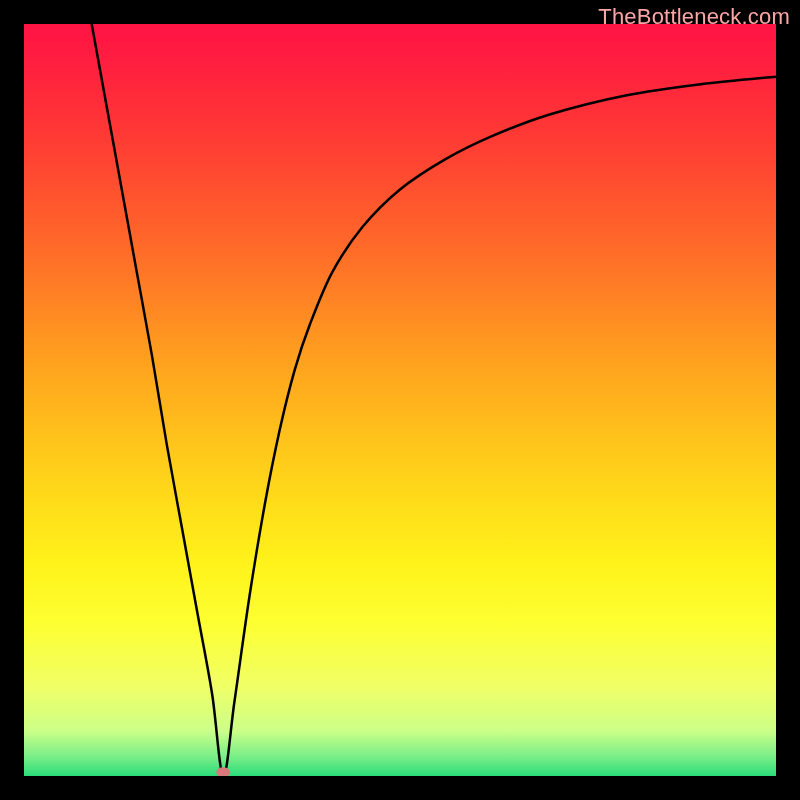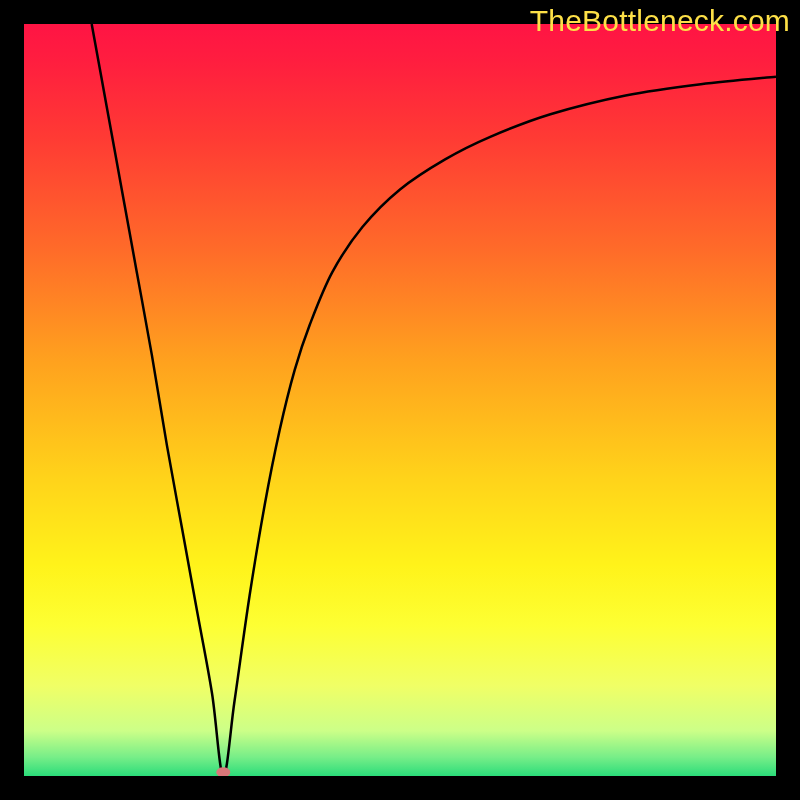--- a/index.html
+++ b/index.html
@@ -22,22 +22,22 @@
     left: 24px;
     top: 24px;
     width: 752px;
     height: 752px;
     overflow: hidden;
   }
   .watermark {
     position: absolute;
     top: 4px;
     right: 10px;
-    color: #fde047;
-    font-size: 30px;
+    color: #fca5a5;
+    font-size: 22px;
     font-weight: 500;
     letter-spacing: 0.2px;
     z-index: 5;
   }
 </style>
 </head>
 <body>
 
 <div class="frame">
   <div class="watermark">TheBottleneck.com</div>

